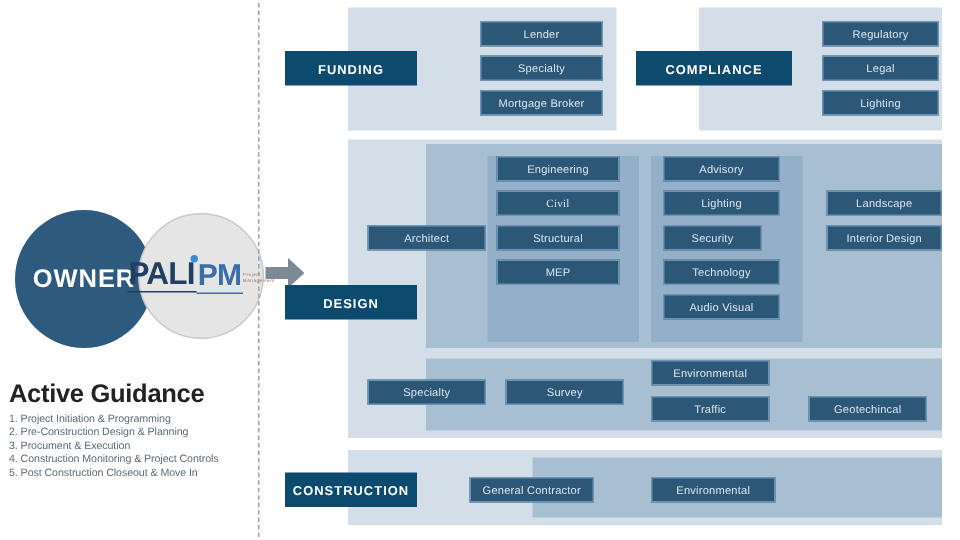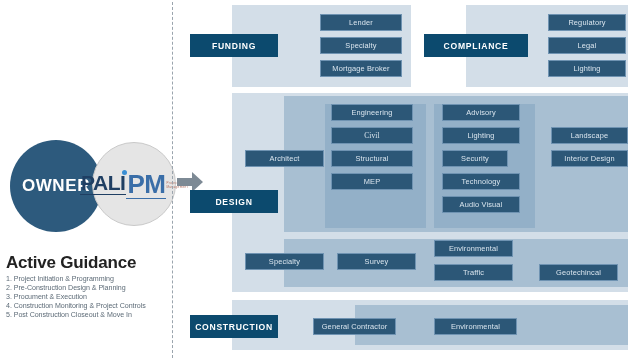--- a/index.html
+++ b/index.html
@@ -30,21 +30,21 @@
   .logo-pali{
     font-size:21px;font-weight:700;color:#1f3f63;letter-spacing:-.5px;
     line-height:.95;border-bottom:1.5px solid #1f3f63;padding:0 1px 1px 1px;
     position:relative;
   }
   .logo-dot{
     position:absolute;right:-1px;top:-3px;width:5px;height:5px;border-radius:50%;
     background:#3a8fd4;
   }
   .logo-pm{
-    font-size:26px;font-weight:700;color:#3a6ea8;letter-spacing:-.5px;
+    font-size:20px;font-weight:700;color:#3a6ea8;letter-spacing:-.5px;
     line-height:1.0;border-bottom:1.5px solid #3a6ea8;padding:1px 1px 1px 1px;
   }
   .logo-tag{font-size:3px;color:#b06a5a;letter-spacing:.4px;margin-top:1px;}
 
   .arrow{position:absolute;left:176px;top:168px;width:28px;height:28px;}
 
   .guidance-title{
     position:absolute;left:6px;top:253px;
     font-size:17px;font-weight:700;color:#222222;letter-spacing:-.2px;
   }

